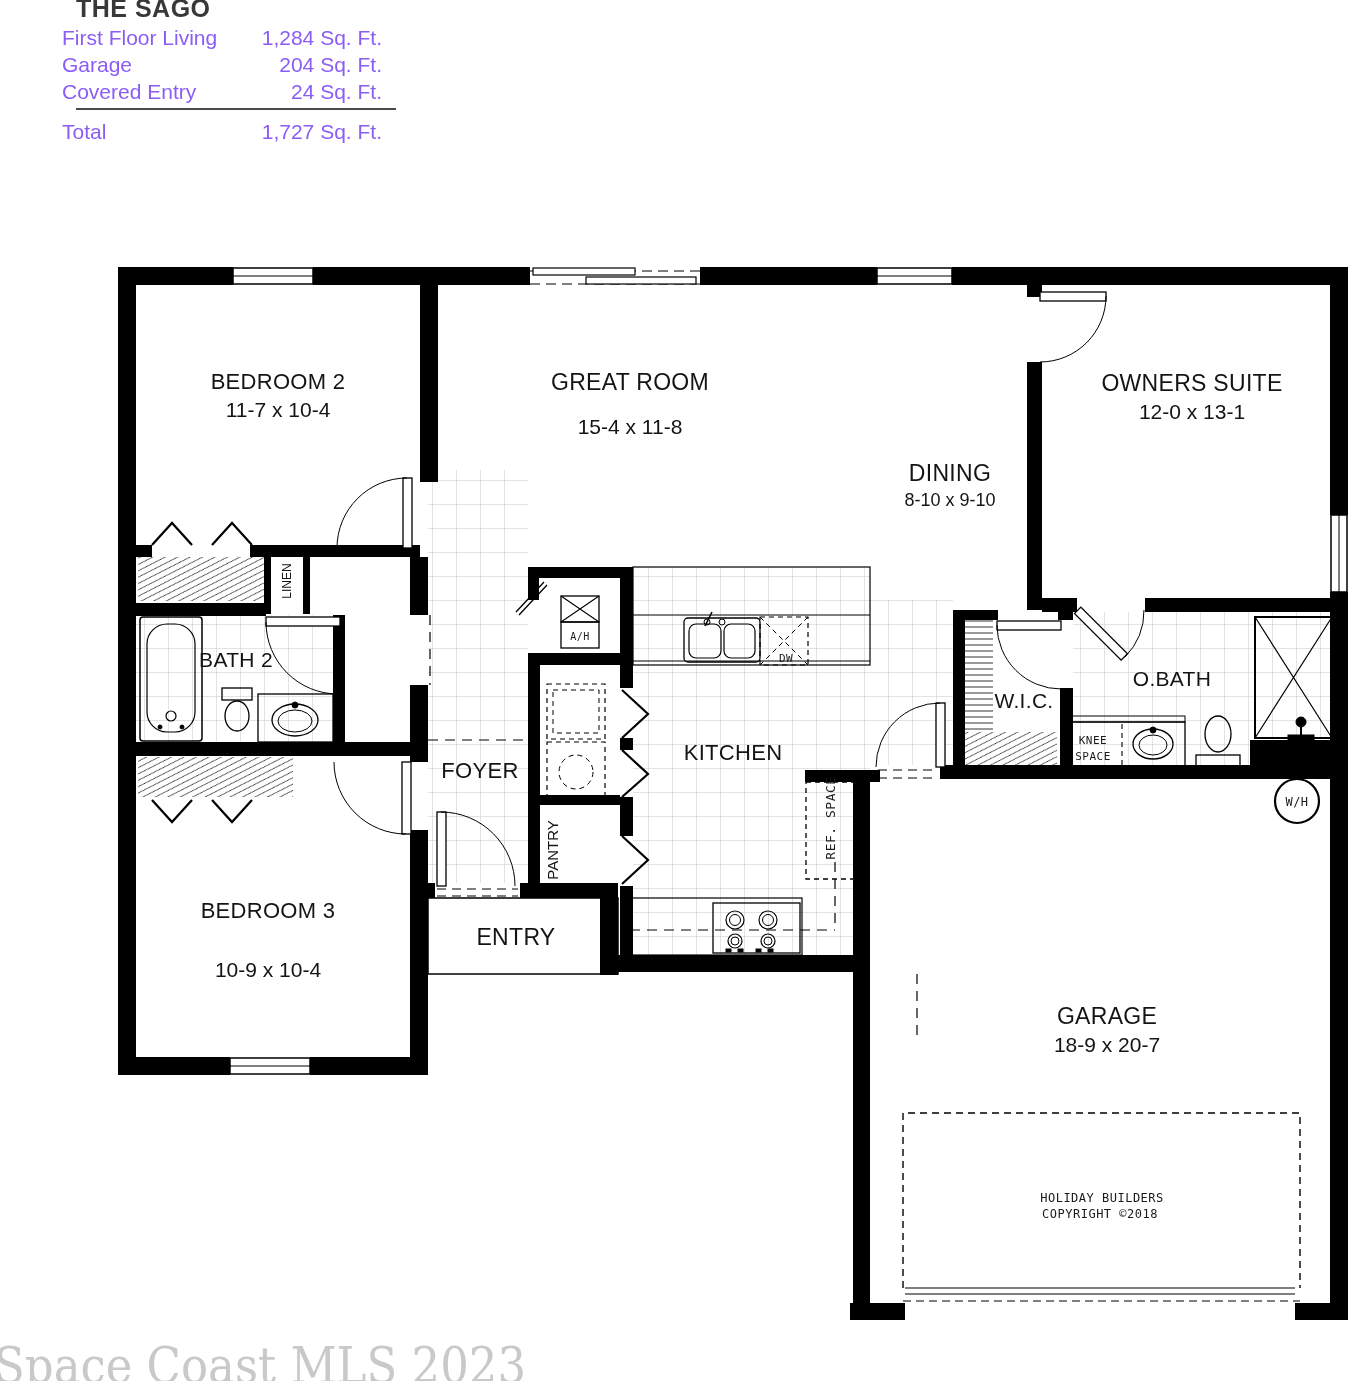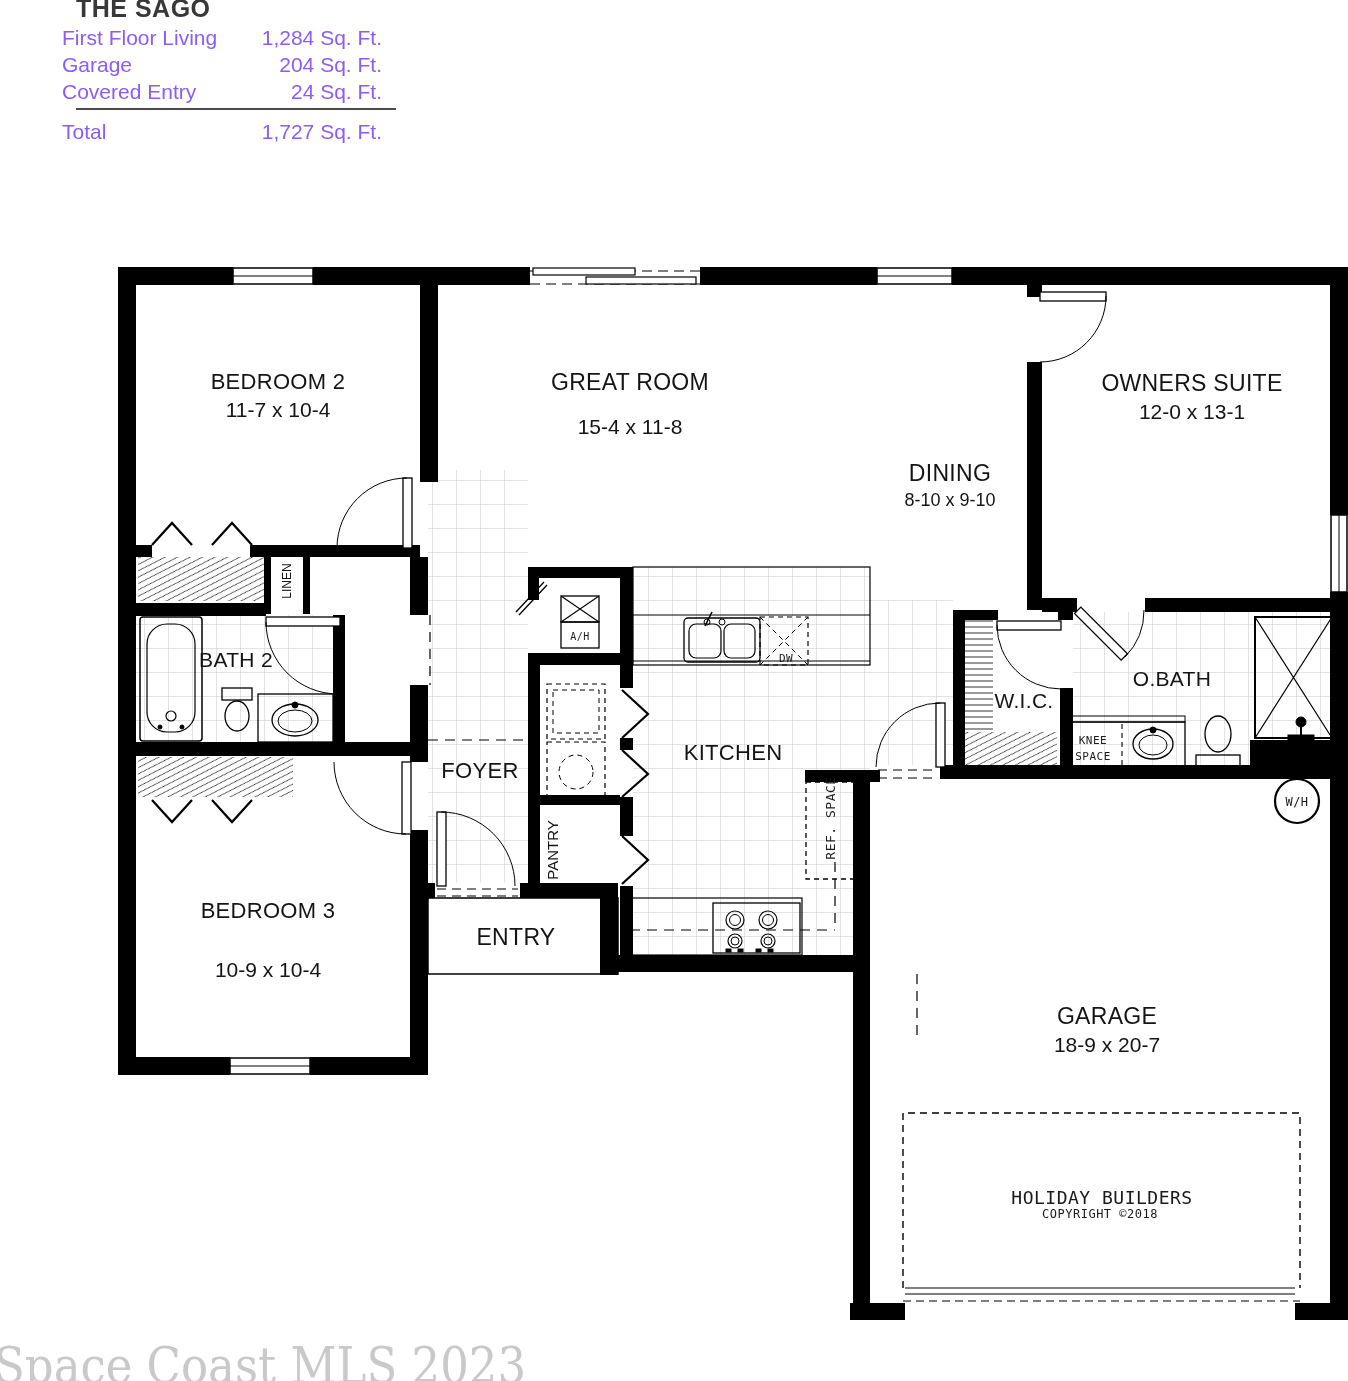--- a/index.html
+++ b/index.html
@@ -342,17 +342,17 @@
   <div class="lbl mono" style="left:1297px;top:802px;font-size:12px">W/H</div>
 
   <div class="lbl roomname" style="left:268px;top:911px;font-size:22px">BEDROOM 3</div>
   <div class="lbl" style="left:268px;top:969px;font-size:21px">10-9 x 10-4</div>
 
   <div class="lbl roomname" style="left:516px;top:937px;font-size:23px">ENTRY</div>
 
   <div class="lbl roomname" style="left:1107px;top:1016px;font-size:23px">GARAGE</div>
   <div class="lbl" style="left:1107px;top:1044px;font-size:21px">18-9 x 20-7</div>
 
-  <div class="lbl mono" style="left:1102px;top:1198px;font-size:18px">HOLIDAY BUILDERS</div>
+  <div class="lbl mono" style="left:1102px;top:1198px;font-size:12px">HOLIDAY BUILDERS</div>
   <div class="lbl mono" style="left:1100px;top:1214px;font-size:12px">COPYRIGHT ©2018</div>
 
   <div class="watermark">Space Coast MLS 2023</div>
 </div>
 
 </body></html>

